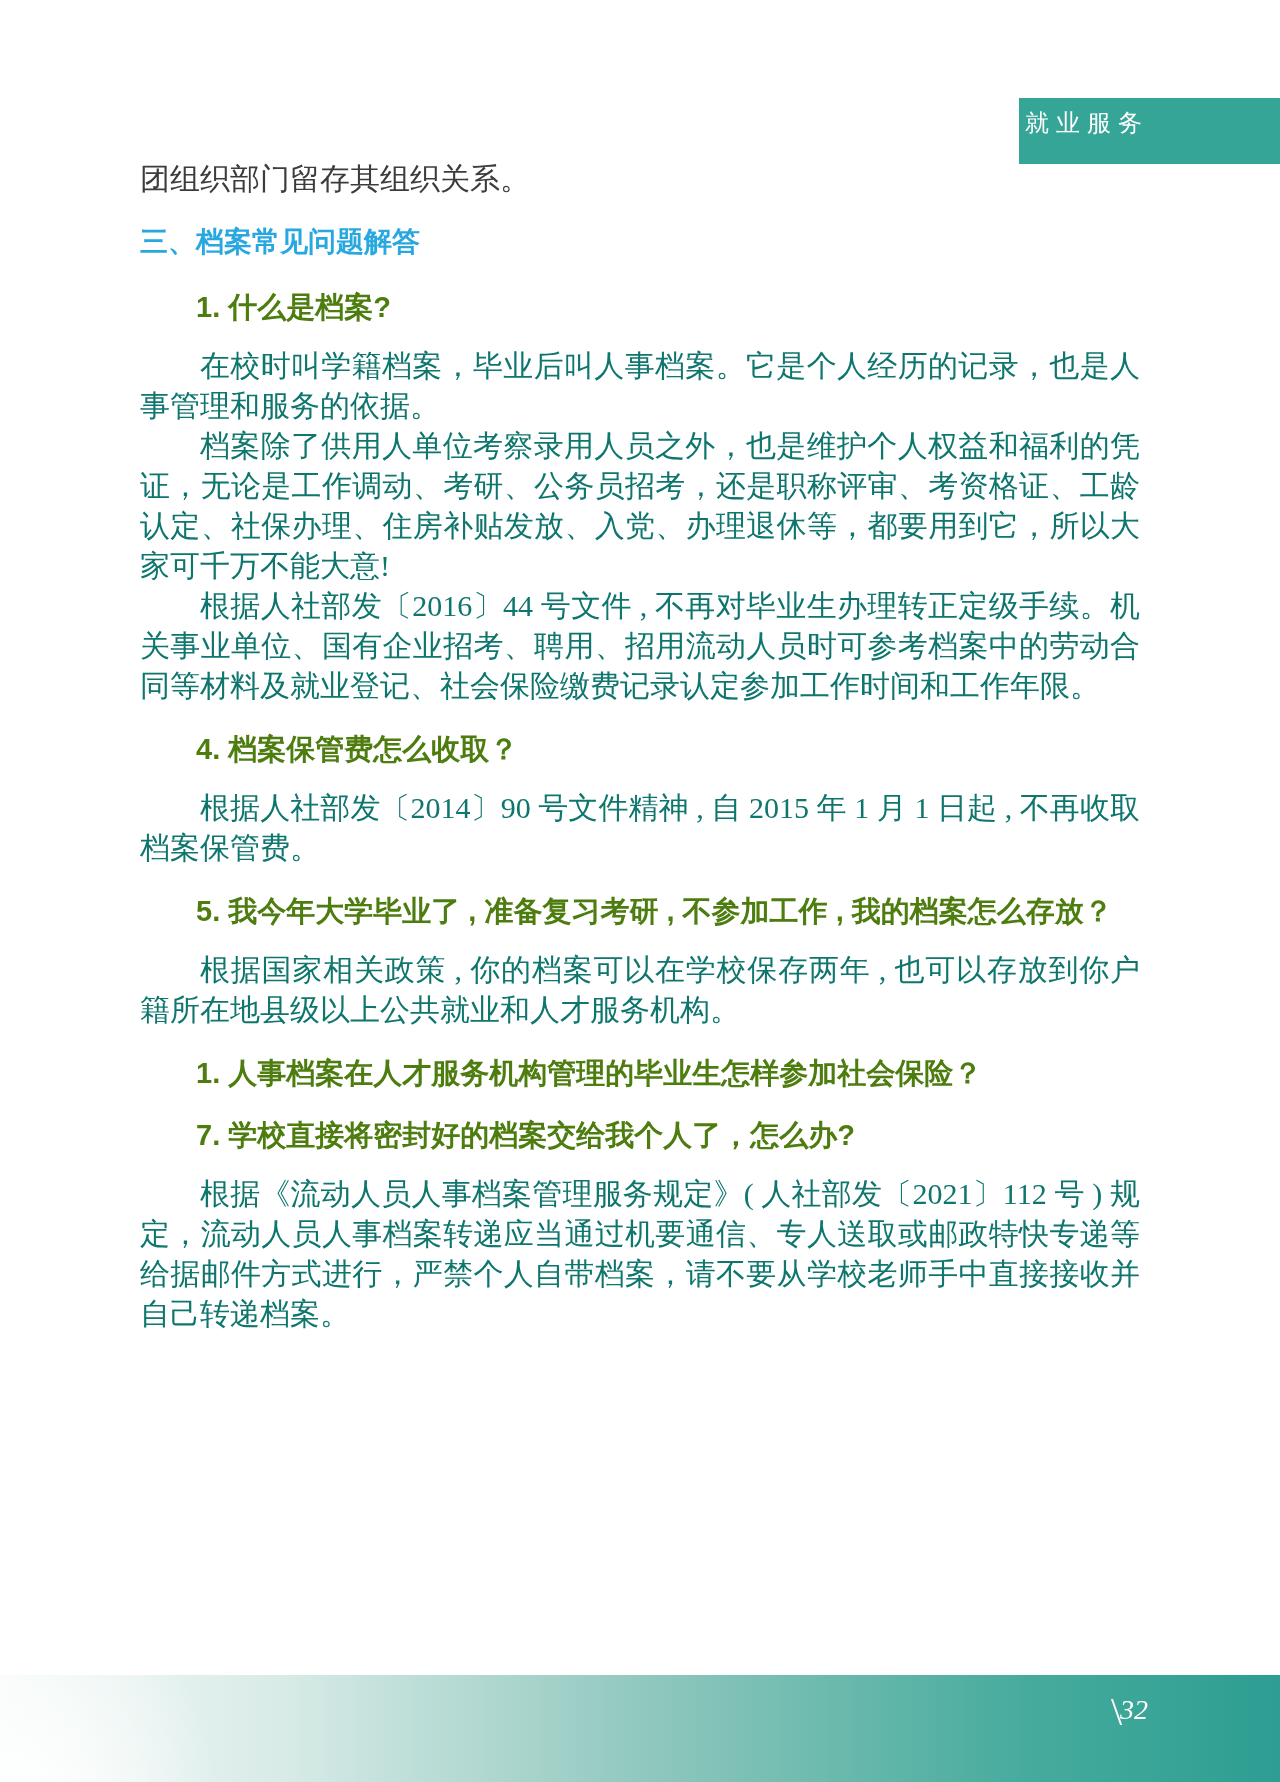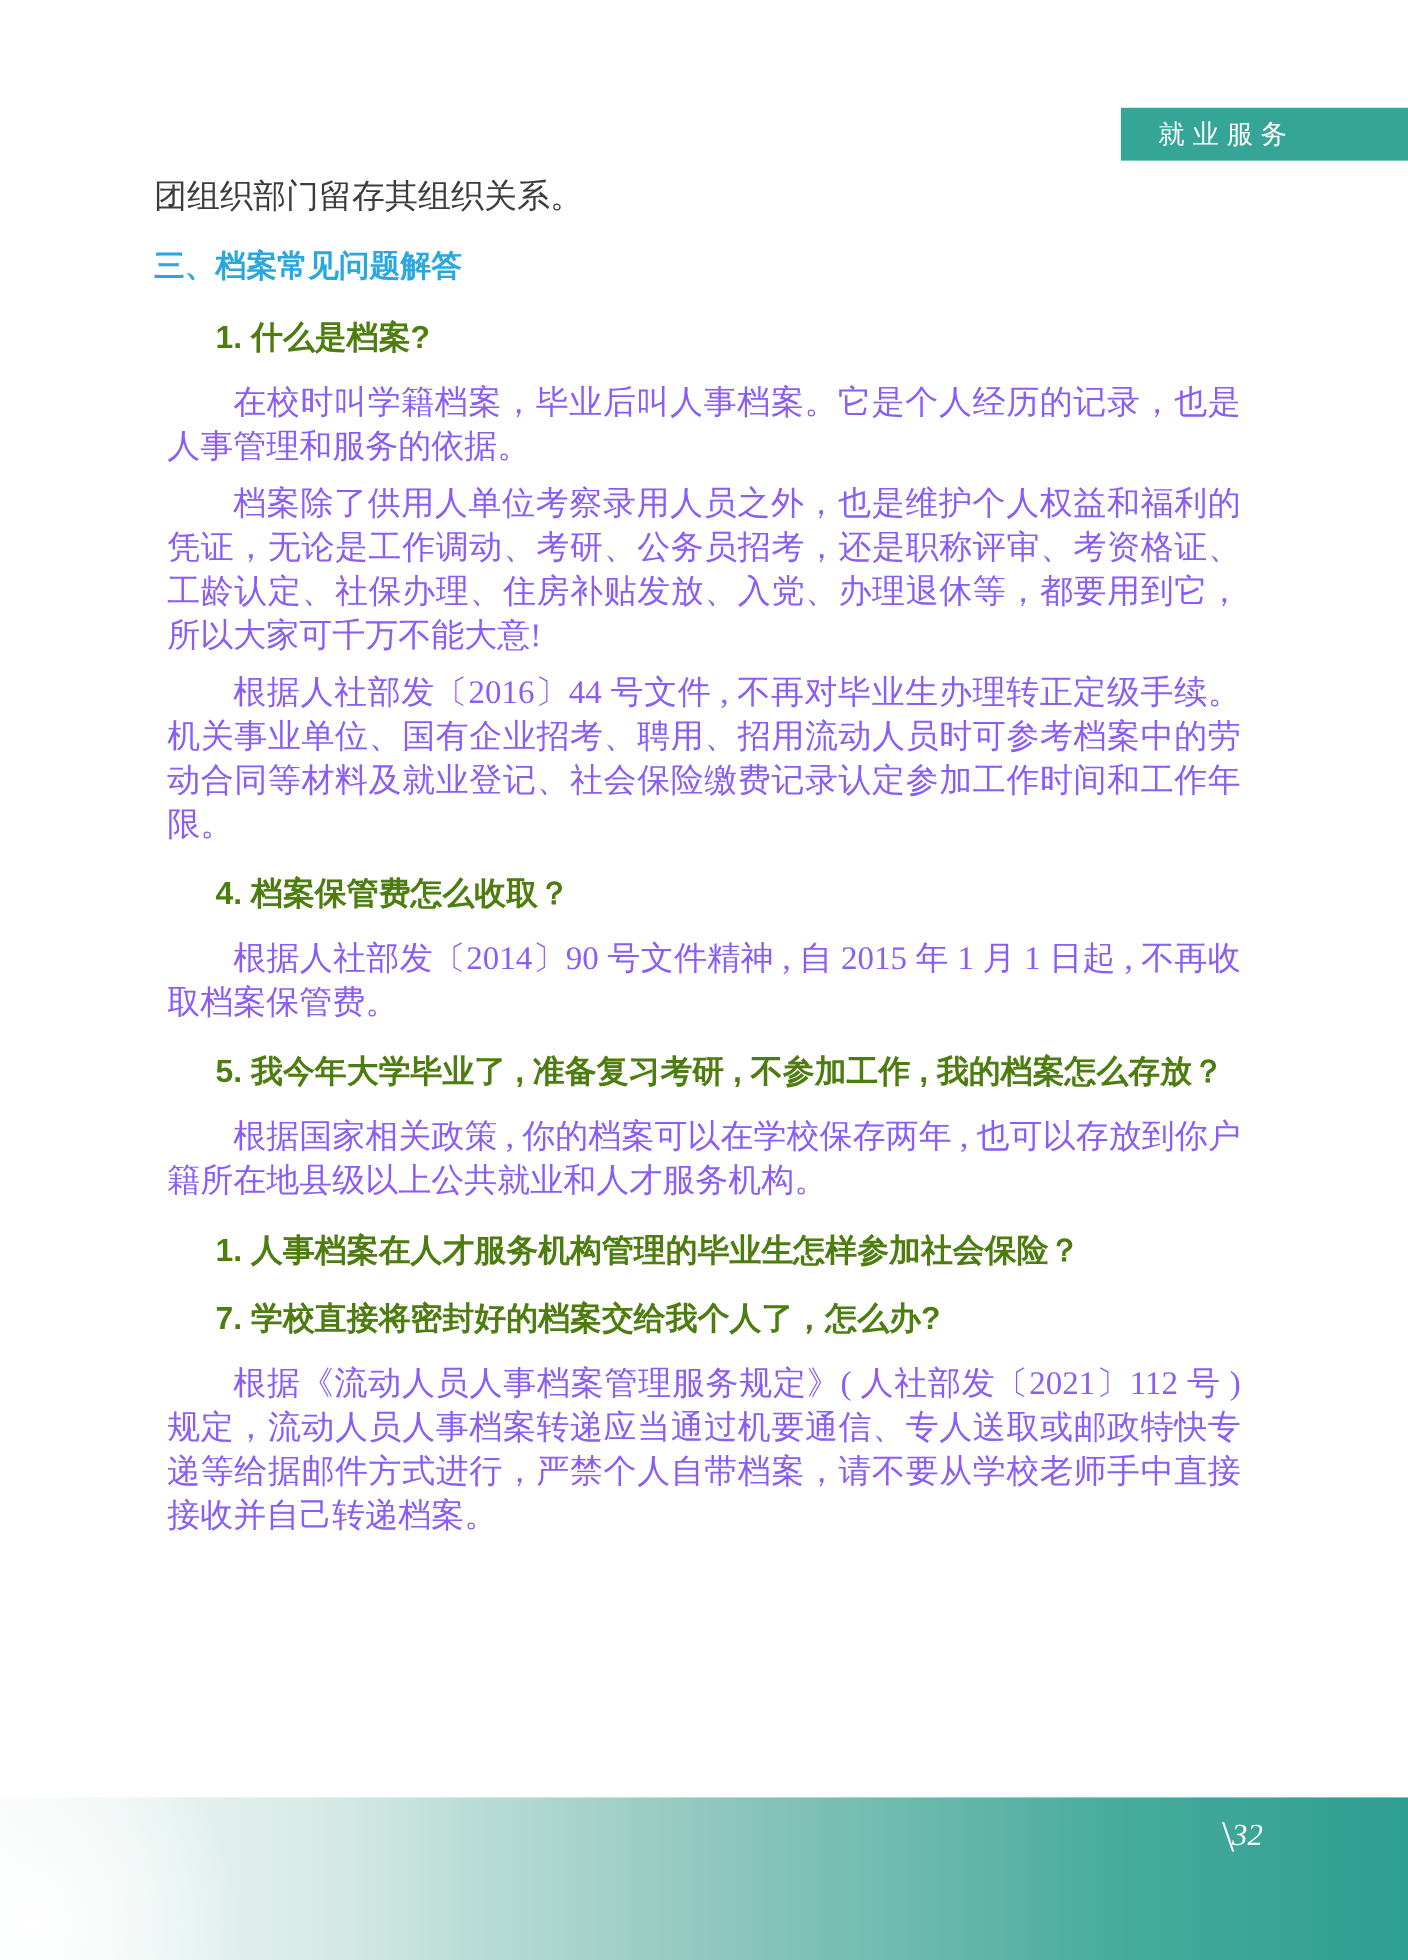--- a/index.html
+++ b/index.html
@@ -4,25 +4,25 @@
 <style>
   html,body { margin:0; padding:0; }
   body {
     width:1280px; height:1782px; position:relative;
     background:#ffffff; overflow:hidden;
     font-family:"Liberation Serif","DejaVu Serif",serif;
   }
 
   
   .header-tab {
-    position:absolute; top:98px; left:1019px; right:0; height:48px;
+    position:absolute; top:98px; left:1019px; right:0; height:66px;
     background:#35a597; color:#ffffff;
     font-family:"Liberation Serif","DejaVu Serif",serif;
     font-size:24px; line-height:50px; letter-spacing:7px;
-    padding-left:34px; box-sizing:border-box;
+    padding-left:6px; box-sizing:border-box;
   }
 
   
   .content {
     position:absolute; top:158px; left:140px; width:1000px;
     color:#3c3c3c; font-size:30px;
   }
   .intro-line { margin:0 0 10px 0; line-height:42px; }
 
   .section-title {
@@ -31,27 +31,27 @@
     margin:20px 0 16px 0; line-height:44px;
   }
 
   .question {
     font-family:"Liberation Sans","DejaVu Sans",sans-serif;
     font-weight:bold; font-size:29px; color:#4d7c0f;
     margin:24px 0 20px 56px; line-height:38px;
   }
 
   .answer {
-    margin:12px; text-indent:2em; text-align:justify;
-    line-height:40px; font-size:30px; color:#8b5cf6;
+    margin:0; text-indent:2em; text-align:justify;
+    line-height:40px; font-size:30px; color:#0f766e;
   }
 
   
   .footer {
-    position:absolute; left:0; bottom:0; width:1280px; height:148px;
+    position:absolute; left:0; bottom:0; width:1280px; height:107px;
     background:
       radial-gradient(circle at 30px 115px, rgba(255,255,255,0.95) 0px, rgba(255,255,255,0) 190px),
       linear-gradient(90deg, #f7fbfa 0%, #d8ebe7 22%, #8cc6bc 52%, #46ab9d 80%, #2d9e92 100%);
   }
   .page-num {
     position:absolute; top:12px; right:132px;
     color:#ffffff; font-family:"Liberation Serif","DejaVu Serif",serif;
     font-style:italic; font-size:28px; line-height:46px;
   }
   .page-num .slash {

